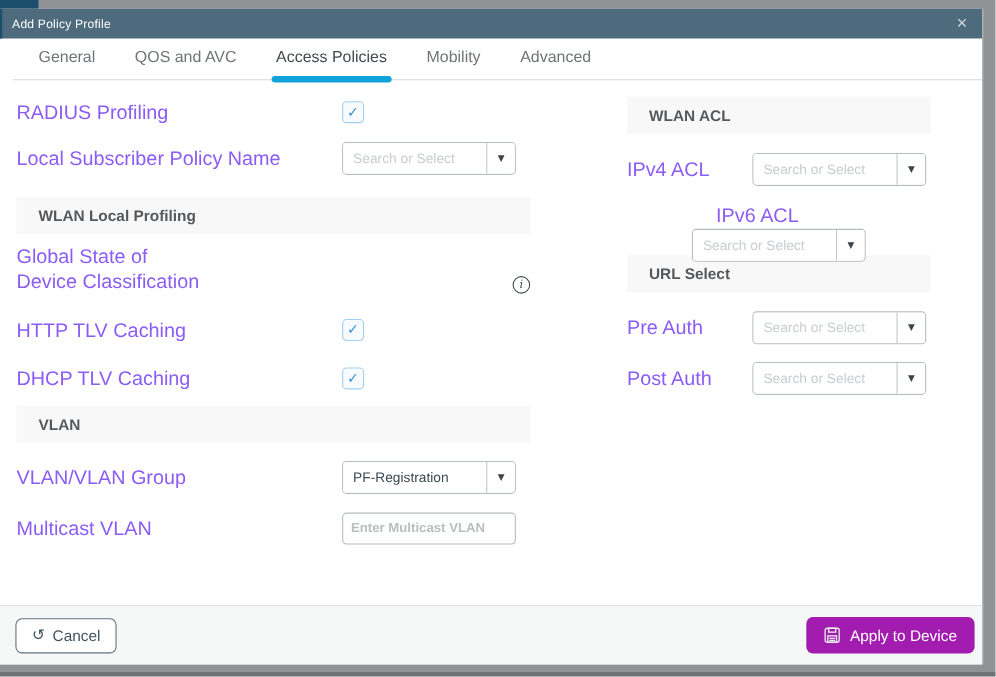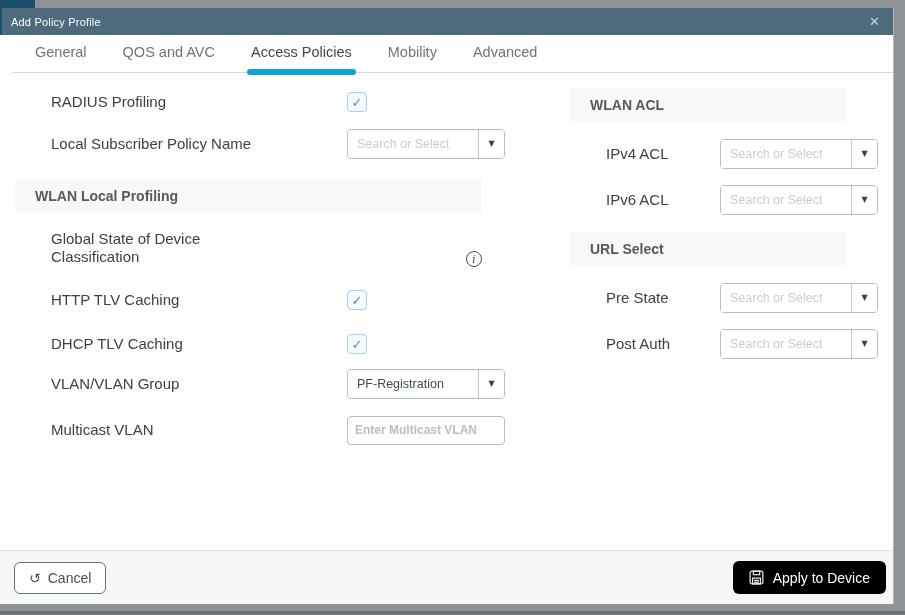--- a/index.html
+++ b/index.html
@@ -43,21 +43,21 @@
     content:""; position:absolute; left:-4px; right:-4px; bottom:-3px;
     height:6px; background:#12a2da; border-radius:3px;
   }
 
   
   .content { flex:1; display:flex; padding-left:15px; overflow:hidden; }
   .col-left  { width:467px; padding-top:14px; }
   .col-right { width:276px; margin-left:88px; padding-top:15px; }
 
   .row { display:flex; align-items:center; }
-  .lbl { font-size:15px; color:#404040; line-height:1.25;margin-left:36px; }
+  .lbl { font-size:18px; color:#8b5cf6; line-height:1.25; }
   .col-left  .lbl { width:296px; flex:none; }
   .col-right .lbl { width:114px; flex:none; }
   .lbl.wrap { max-width:175px; margin-right:auto; }
 
   .section-bar {
     height:34px; background:#f8f8f8; display:flex; align-items:center;
     padding-left:20px; font-size:14px; font-weight:bold; color:#56595c;
   }
 
   
@@ -67,21 +67,21 @@
   .r-global     { height:34px; margin-bottom:18px; align-items:flex-end; }
   .r-http       { height:30px; margin-bottom:14px; }
   .r-dhcp       { height:30px; margin-bottom:10px; }
   .bar-vlan     { margin-bottom:16px; }
   .r-vlangrp    { height:30px; margin-bottom:16px; }
   .r-multicast  { height:30px; }
 
   
   .bar-acl  { margin-bottom:17px;text-align:right; }
   .r-ipv4   { height:30px; margin-bottom:16px; }
-  .r-ipv6   { height:30px; margin-bottom:17px; }
+  .r-ipv6   { height:30px; margin-bottom:17px;flex-direction:column; }
   .bar-url  { margin-bottom:17px; }
   .r-pre    { height:30px; margin-bottom:16px; }
   .r-post   { height:30px; }
 
   
   .checkbox {
     width:20px; height:20px; border:1.5px solid #a3d0ee; border-radius:4px;
     background:#f7fbfe; display:flex; align-items:center; justify-content:center;
     cursor:pointer;
   }
@@ -125,21 +125,21 @@
     display:flex; align-items:center; padding:0 7px 0 14px;
   }
   .btn { display:flex; align-items:center; cursor:pointer; border-radius:6px; font-size:14px; }
   .btn-cancel {
     height:32px; padding:0 14px; gap:7px; background:#fff;
     border:1px solid #5d7384; color:#3f5360;
   }
   .undo-glyph { font-family:"DejaVu Sans", sans-serif; font-size:14px; line-height:1; color:#3f5360; }
   .btn-apply {
     margin-left:auto; height:33px; padding:4px 16px; gap:9px;
-    background:#000000; border:none; color:#ffffff;
+    background:#a21caf; border:none; color:#ffffff;
   }
 </style>
 </head>
 <body>
 
 <div class="page-accent-topleft"></div>
 <div class="page-accent-left"></div>
 
 <div class="modal">
 
@@ -193,20 +193,21 @@
         </span>
       </div>
 
       <div class="row r-dhcp">
         <span class="lbl">DHCP TLV Caching</span>
         <span class="checkbox">
           <span class="tick">✓</span>
         </span>
       </div>
 
+      <div class="section-bar bar-vlan">VLAN</div>
 
       <div class="row r-vlangrp">
         <span class="lbl">VLAN/VLAN Group</span>
         <span class="combo">
           <input value="PF-Registration" style="">
           <span class="arrow-btn">
             <span class="arr">▼</span>
           </span>
         </span>
       </div>
@@ -238,21 +239,21 @@
           <input placeholder="Search or Select" style="">
           <span class="arrow-btn">
             <span class="arr">▼</span>
           </span>
         </span>
       </div>
 
       <div class="section-bar bar-url">URL Select</div>
 
       <div class="row r-pre">
-        <span class="lbl">Pre State</span>
+        <span class="lbl">Pre Auth</span>
         <span class="combo">
           <input placeholder="Search or Select" style="">
           <span class="arrow-btn">
             <span class="arr">▼</span>
           </span>
         </span>
       </div>
 
       <div class="row r-post">
         <span class="lbl">Post Auth</span>

